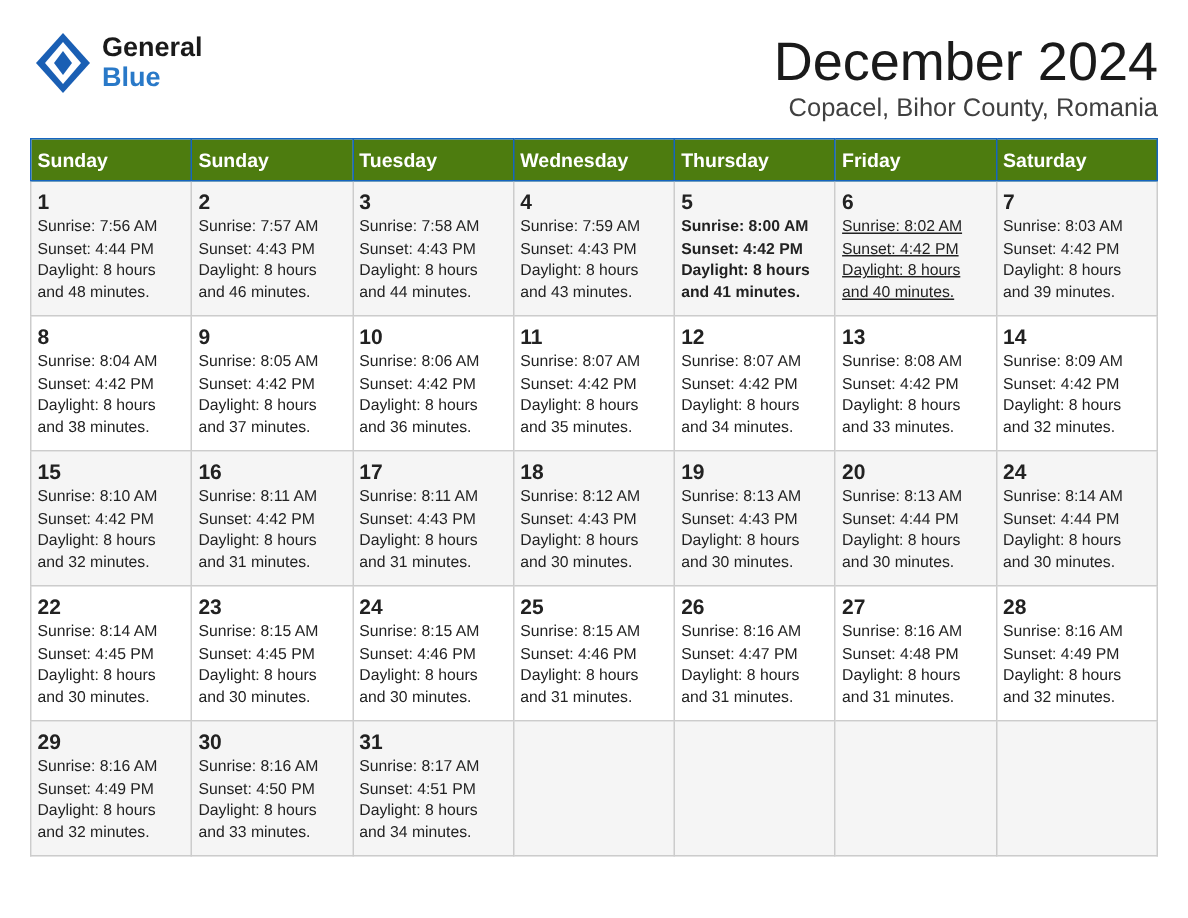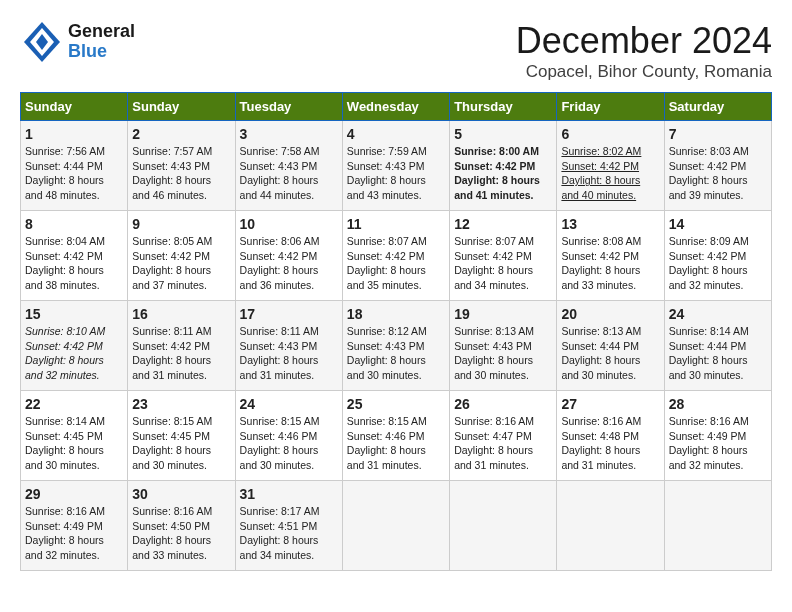--- a/index.html
+++ b/index.html
@@ -214,21 +214,21 @@
           <span class="day-num">14</span>
           <div class="day-info" style="white-space: pre-line;">Sunrise: 8:09 AM
 Sunset: 4:42 PM
 Daylight: 8 hours
 and 32 minutes.</div>
         </td>
       </tr>
       <tr>
         <td>
           <span class="day-num">15</span>
-          <div class="day-info" style="white-space: pre-line; font-style: italic;">Sunrise: 8:10 AM
+          <div class="day-info" style="white-space: pre-line;">Sunrise: 8:10 AM
 Sunset: 4:42 PM
 Daylight: 8 hours
 and 32 minutes.</div>
         </td>
         <td>
           <span class="day-num">16</span>
           <div class="day-info" style="white-space: pre-line;">Sunrise: 8:11 AM
 Sunset: 4:42 PM
 Daylight: 8 hours
 and 31 minutes.</div>

